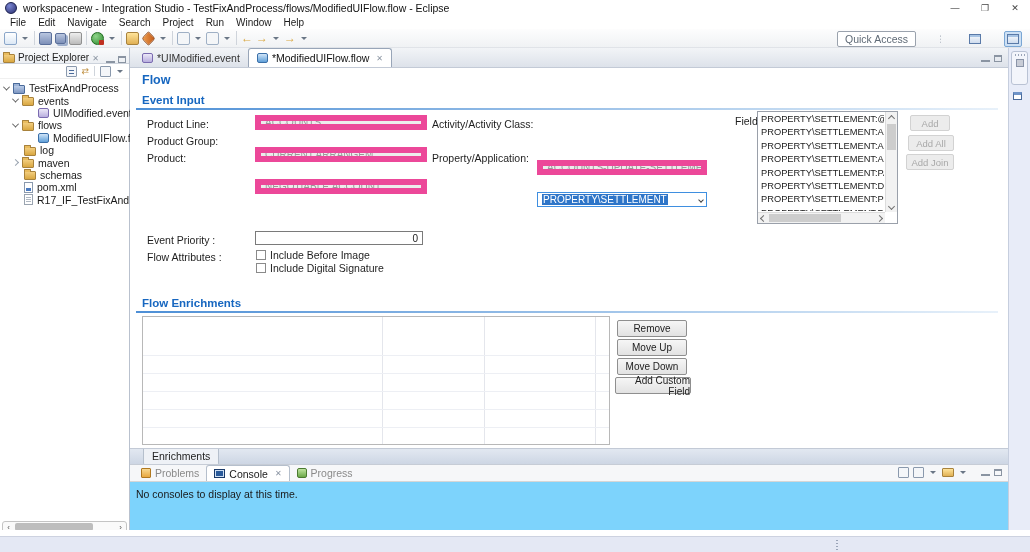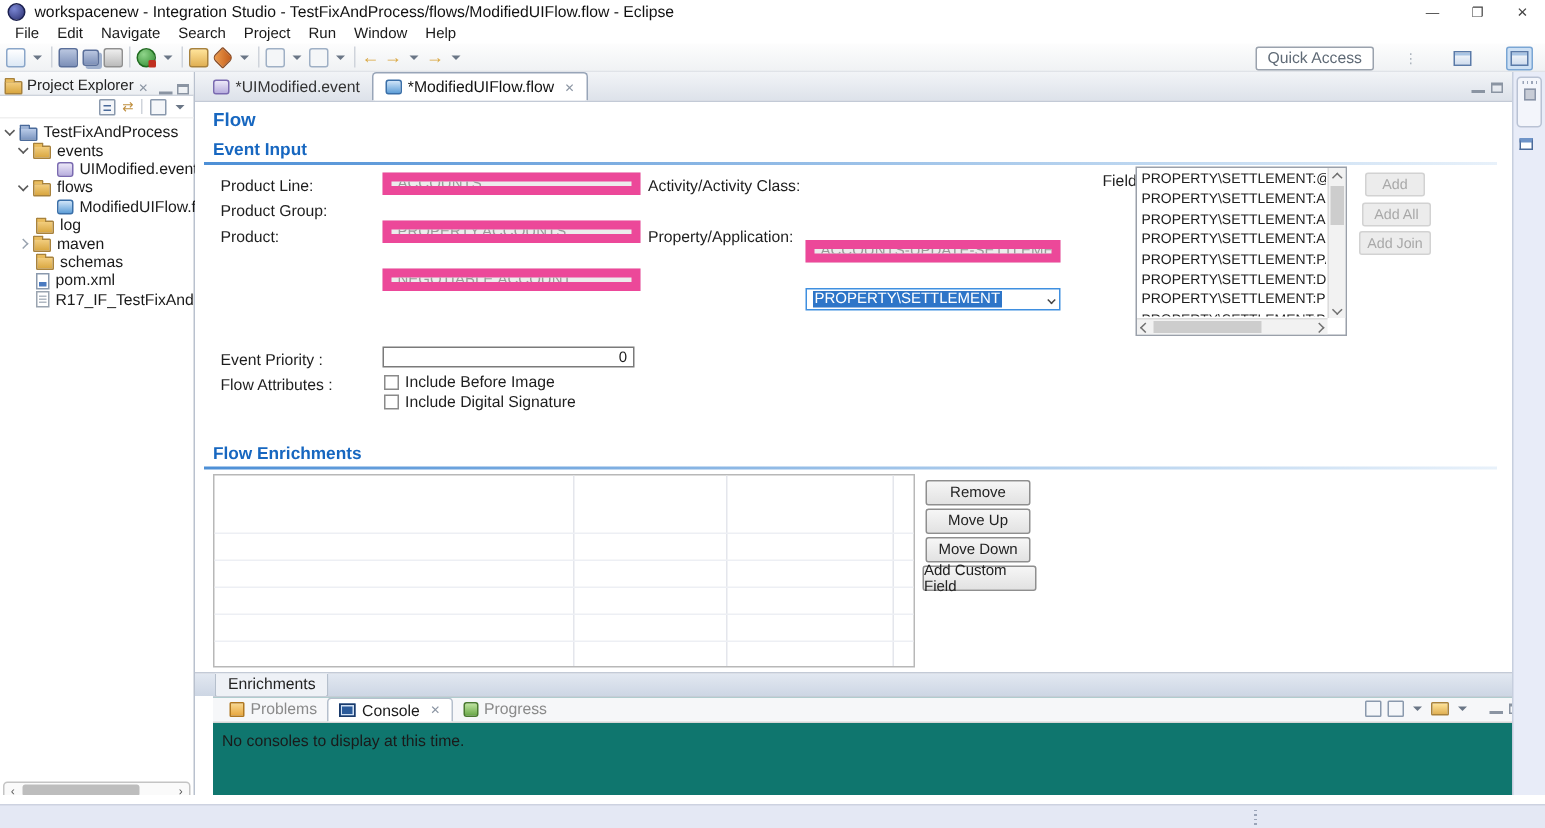--- a/index.html
+++ b/index.html
@@ -142,21 +142,21 @@
         border-bottom:1.3px solid #707070; }
   .va-up { top:4px; transform:rotate(-135deg); }
   .va-down { bottom:3px; transform:rotate(45deg); }
   .fl-hscroll { position:absolute; left:0; right:12px; bottom:0; height:11px; background:#f2f2f2;
                 border-top:1px solid #dcdcdc; }
   .fl-hthumb { position:absolute; left:11px; top:1px; bottom:1px; width:72px; background:#cdcdcd; }
   .ha { position:absolute; top:3px; width:5px; height:5px; border-right:1.3px solid #707070;
         border-bottom:1.3px solid #707070; }
   .ha-left { left:3px; transform:rotate(135deg); }
   .ha-right { right:3px; transform:rotate(-45deg); }
-  .btn { display:flex; align-items:center; justify-content:center; border-radius:2px; font-size:9.5px; }
+  .btn { display:flex; align-items:center; justify-content:center; border-radius:2px; font-size:9.5px;text-align:right; }
   .btn-disabled { background:#ececec; border:1px solid #d2d2d2; color:#a8a8a8; }
   .btn-enabled { background:linear-gradient(#f6f6f6,#e2e2e2); border:1px solid #8f8f8f; color:#222;
                  font-size:10px; }
   .text-input { background:#fff; border:1px solid #7a7a7a; font-size:10px; display:flex;
                 align-items:center; justify-content:flex-end; padding:0 4px; }
   .checkrow { display:flex; align-items:center; gap:4px; }
   .checkbox { width:10px; height:10px; border:1px solid #8a8a8a; background:#fff; flex:none; }
   .check-label { font-size:10.5px; color:#1e1e1e; }
   .enrich-table { border:1px solid #b8b8b8; background:#fff; }
   .et-header { position:absolute; top:0; left:0; right:0; height:20px; border-bottom:1px solid #c6c6c6;
@@ -167,22 +167,22 @@
 
   
   .bottom-tabs { position:absolute; left:130px; top:448px; width:878px; height:16px;
                  background:linear-gradient(#e2e8f1,#cdd6e4); border-top:1px solid #c3cad6;
                  display:flex; align-items:flex-start; padding-left:13px;flex-direction:column; }
   .btab { font-size:10.5px; padding:1px 8px 2px; border:1px solid #b5bfcc; border-top:none;
           background:#eef1f6; color:#222; border-radius:0 0 2px 2px; margin-right:1px; }
   .btab.active { background:#fff; border-color:#98a5b8; }
 
   
-  .console { position:absolute; left:130px; top:464px; width:878px; height:66px; background:#0f766e;
-             border-top:1px solid #c6ccd6;margin-left:12px; }
+  .console { position:absolute; left:130px; top:464px; width:878px; height:66px; background:#7dd3fc;
+             border-top:1px solid #c6ccd6; }
   .console-tabs { height:17px; background:#f6f7f9; border-bottom:1px solid #d6d6d6;
                   display:flex; align-items:flex-end; padding-left:4px; position:relative; }
   .ctab { display:flex; align-items:center; gap:4px; height:16px; padding:0 7px; font-size:10.5px;
           color:#8a8a8a; }
   .ctab.active { background:#fff; border:1px solid #b5bfcc; border-bottom:none;
                  border-radius:3px 3px 0 0; color:#1a1a1a; }
   .cic-problems { width:10px; height:10px; background:linear-gradient(#f8d890,#e8a840);
                   border:1px solid #b07820; border-radius:1px; }
   .cic-console { width:11px; height:9px; background:#2a5a9a; border:1px solid #1a3a6a;
                  box-shadow:inset 0 0 0 1px #cfe0f4; }
@@ -381,21 +381,21 @@
     <div class="abs section-line" style="left:6px; top:40px; width:862px;"></div>
 
     <div class="abs form-label" style="left:17px; top:50px;">Product Line:</div>
     <div class="abs combo combo-disabled" style="left:125px; top:47px; width:172px;">
       <span>ACCOUNTS</span>
       <span class="combo-chev"></span>
     </div>
 
     <div class="abs form-label" style="left:17px; top:67px;">Product Group:</div>
     <div class="abs combo combo-disabled" style="left:125px; top:64px; width:172px;">
-      <span>PROPERTY.ACCOUNTS</span>
+      <span>CURRENT.ARRANGEM</span>
       <span class="combo-chev"></span>
     </div>
 
     <div class="abs form-label" style="left:17px; top:84px;">Product:</div>
     <div class="abs combo combo-disabled" style="left:125px; top:81px; width:172px;">
       <span>NEGOTIABLE.ACCOUNT</span>
       <span class="combo-chev"></span>
     </div>
 
     <div class="abs form-label" style="left:302px; top:50px;">Activity/Activity Class:</div>

